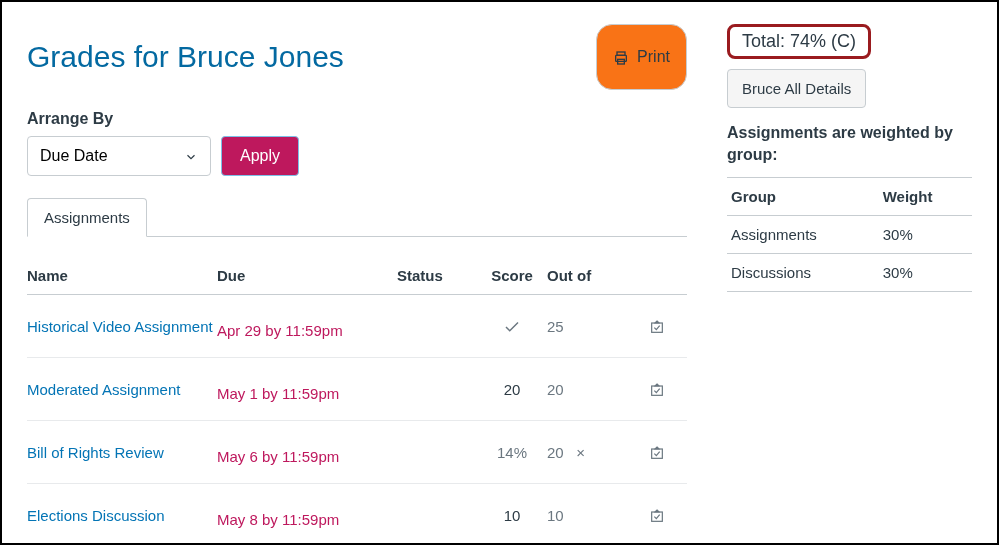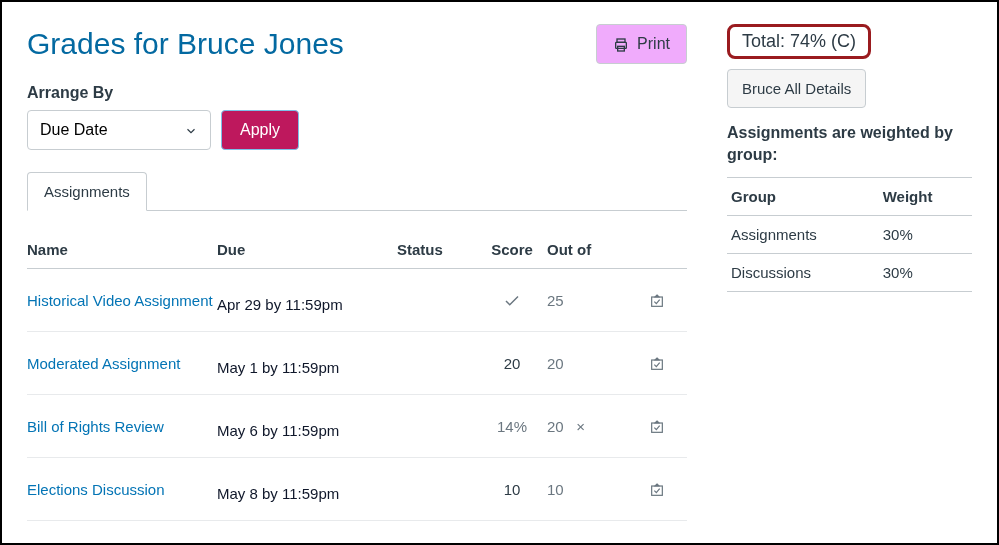--- a/index.html
+++ b/index.html
@@ -23,24 +23,24 @@
     }
     h1 {
       font-size: 30px;
       font-weight: 400;
       color: #0369a1;
     }
     .print-btn {
       display: flex;
       align-items: center;
       gap: 8px;
-      padding: 10px 16px;
-      background: #f0abfc;
+      padding: 23px 16px;
+      background: #f97316;
       border: 1px solid #c7cdd1;
-      border-radius: 4px;
+      border-radius: 16px;
       font-size: 16px;
       color: #2d3b45;
       cursor: pointer;
     }
     .arrange-label {
       font-size: 16px;
       font-weight: 700;
       margin-bottom: 8px;
     }
     .arrange-row {
@@ -109,21 +109,21 @@
     }
     .trow {
       border-bottom: 1px solid #e8eaec;
       font-size: 15px;
     }
     .trow:first-of-type { border-top: none; }
     .col-score { text-align: center; }
     .col-outof { color: #6b7780; }
     .col-status { text-align: center; }
     .link { color: #0374b5; cursor: pointer; }
-    .due-cell { color: #0f172a; margin-top: 9px; }
+    .due-cell { color: #be185d; margin-top: 9px; }
     .rubric-icon { color: #6b7780; text-align: center; cursor: pointer; }
     .check-icon, .outof-x { color: #6b7780; }
     
     .sidebar { width: 245px; flex-shrink: 0; }
     .total-badge {
       display: inline-block;
       border: 3px solid #9a1b1f;
       border-radius: 8px;
       padding: 4px 12px;
       font-size: 18px;

